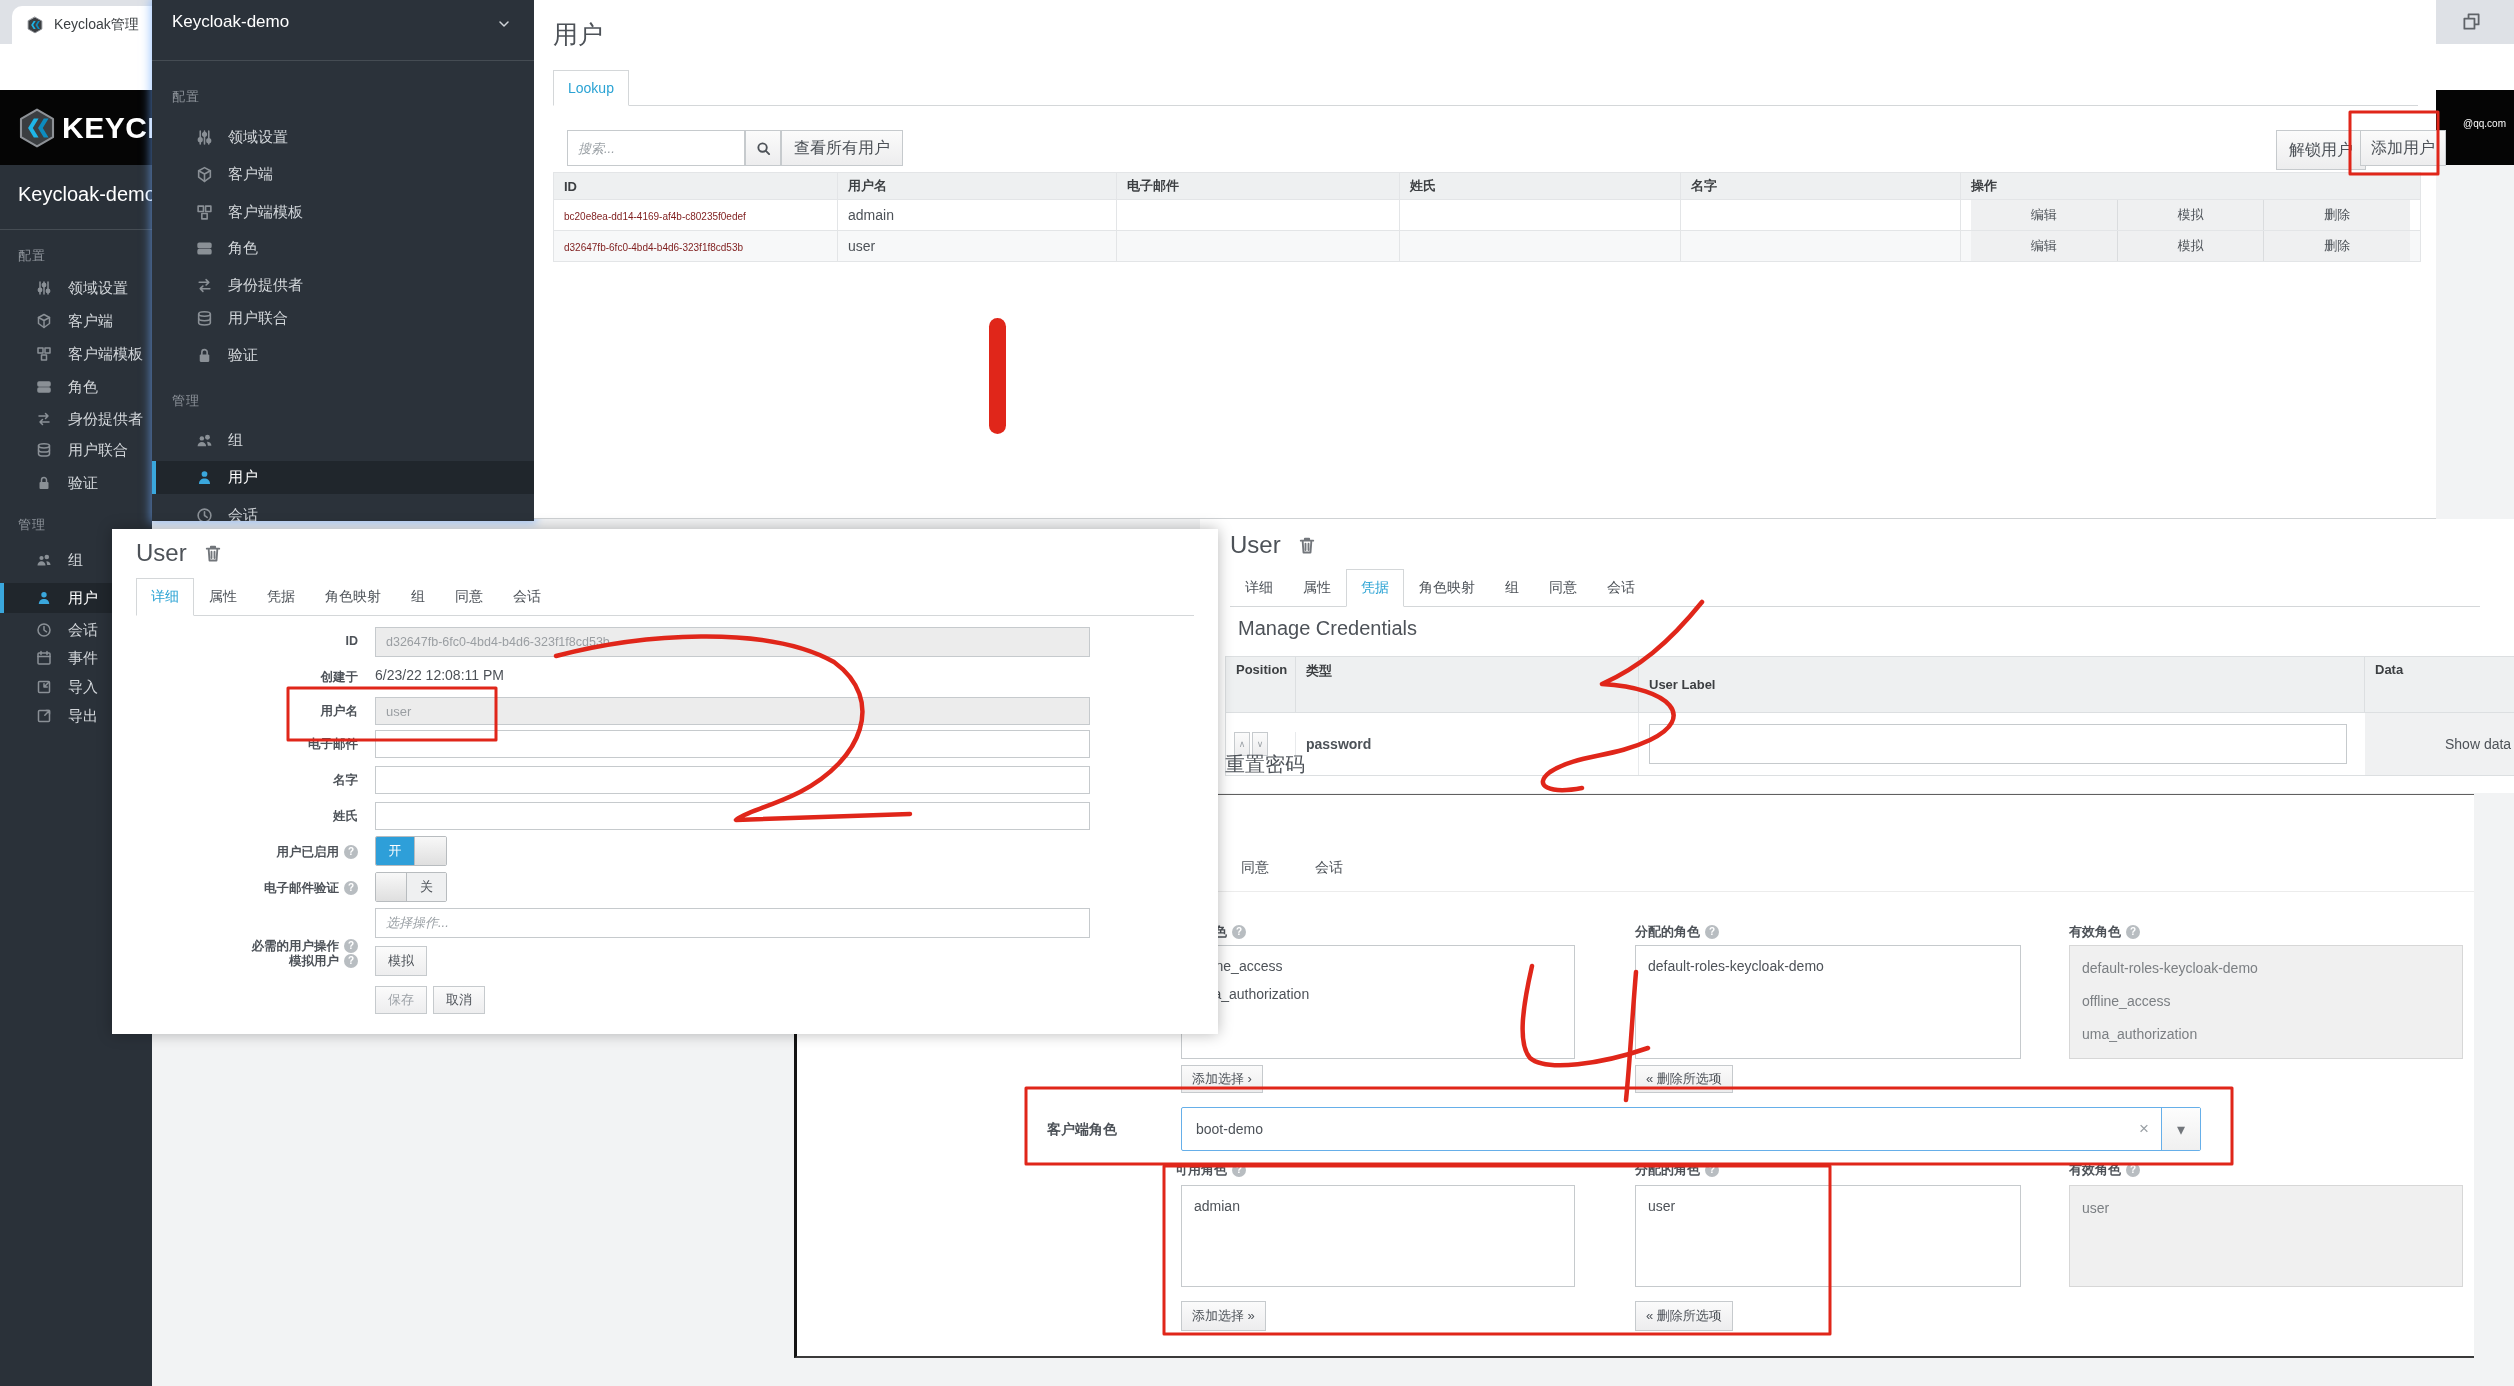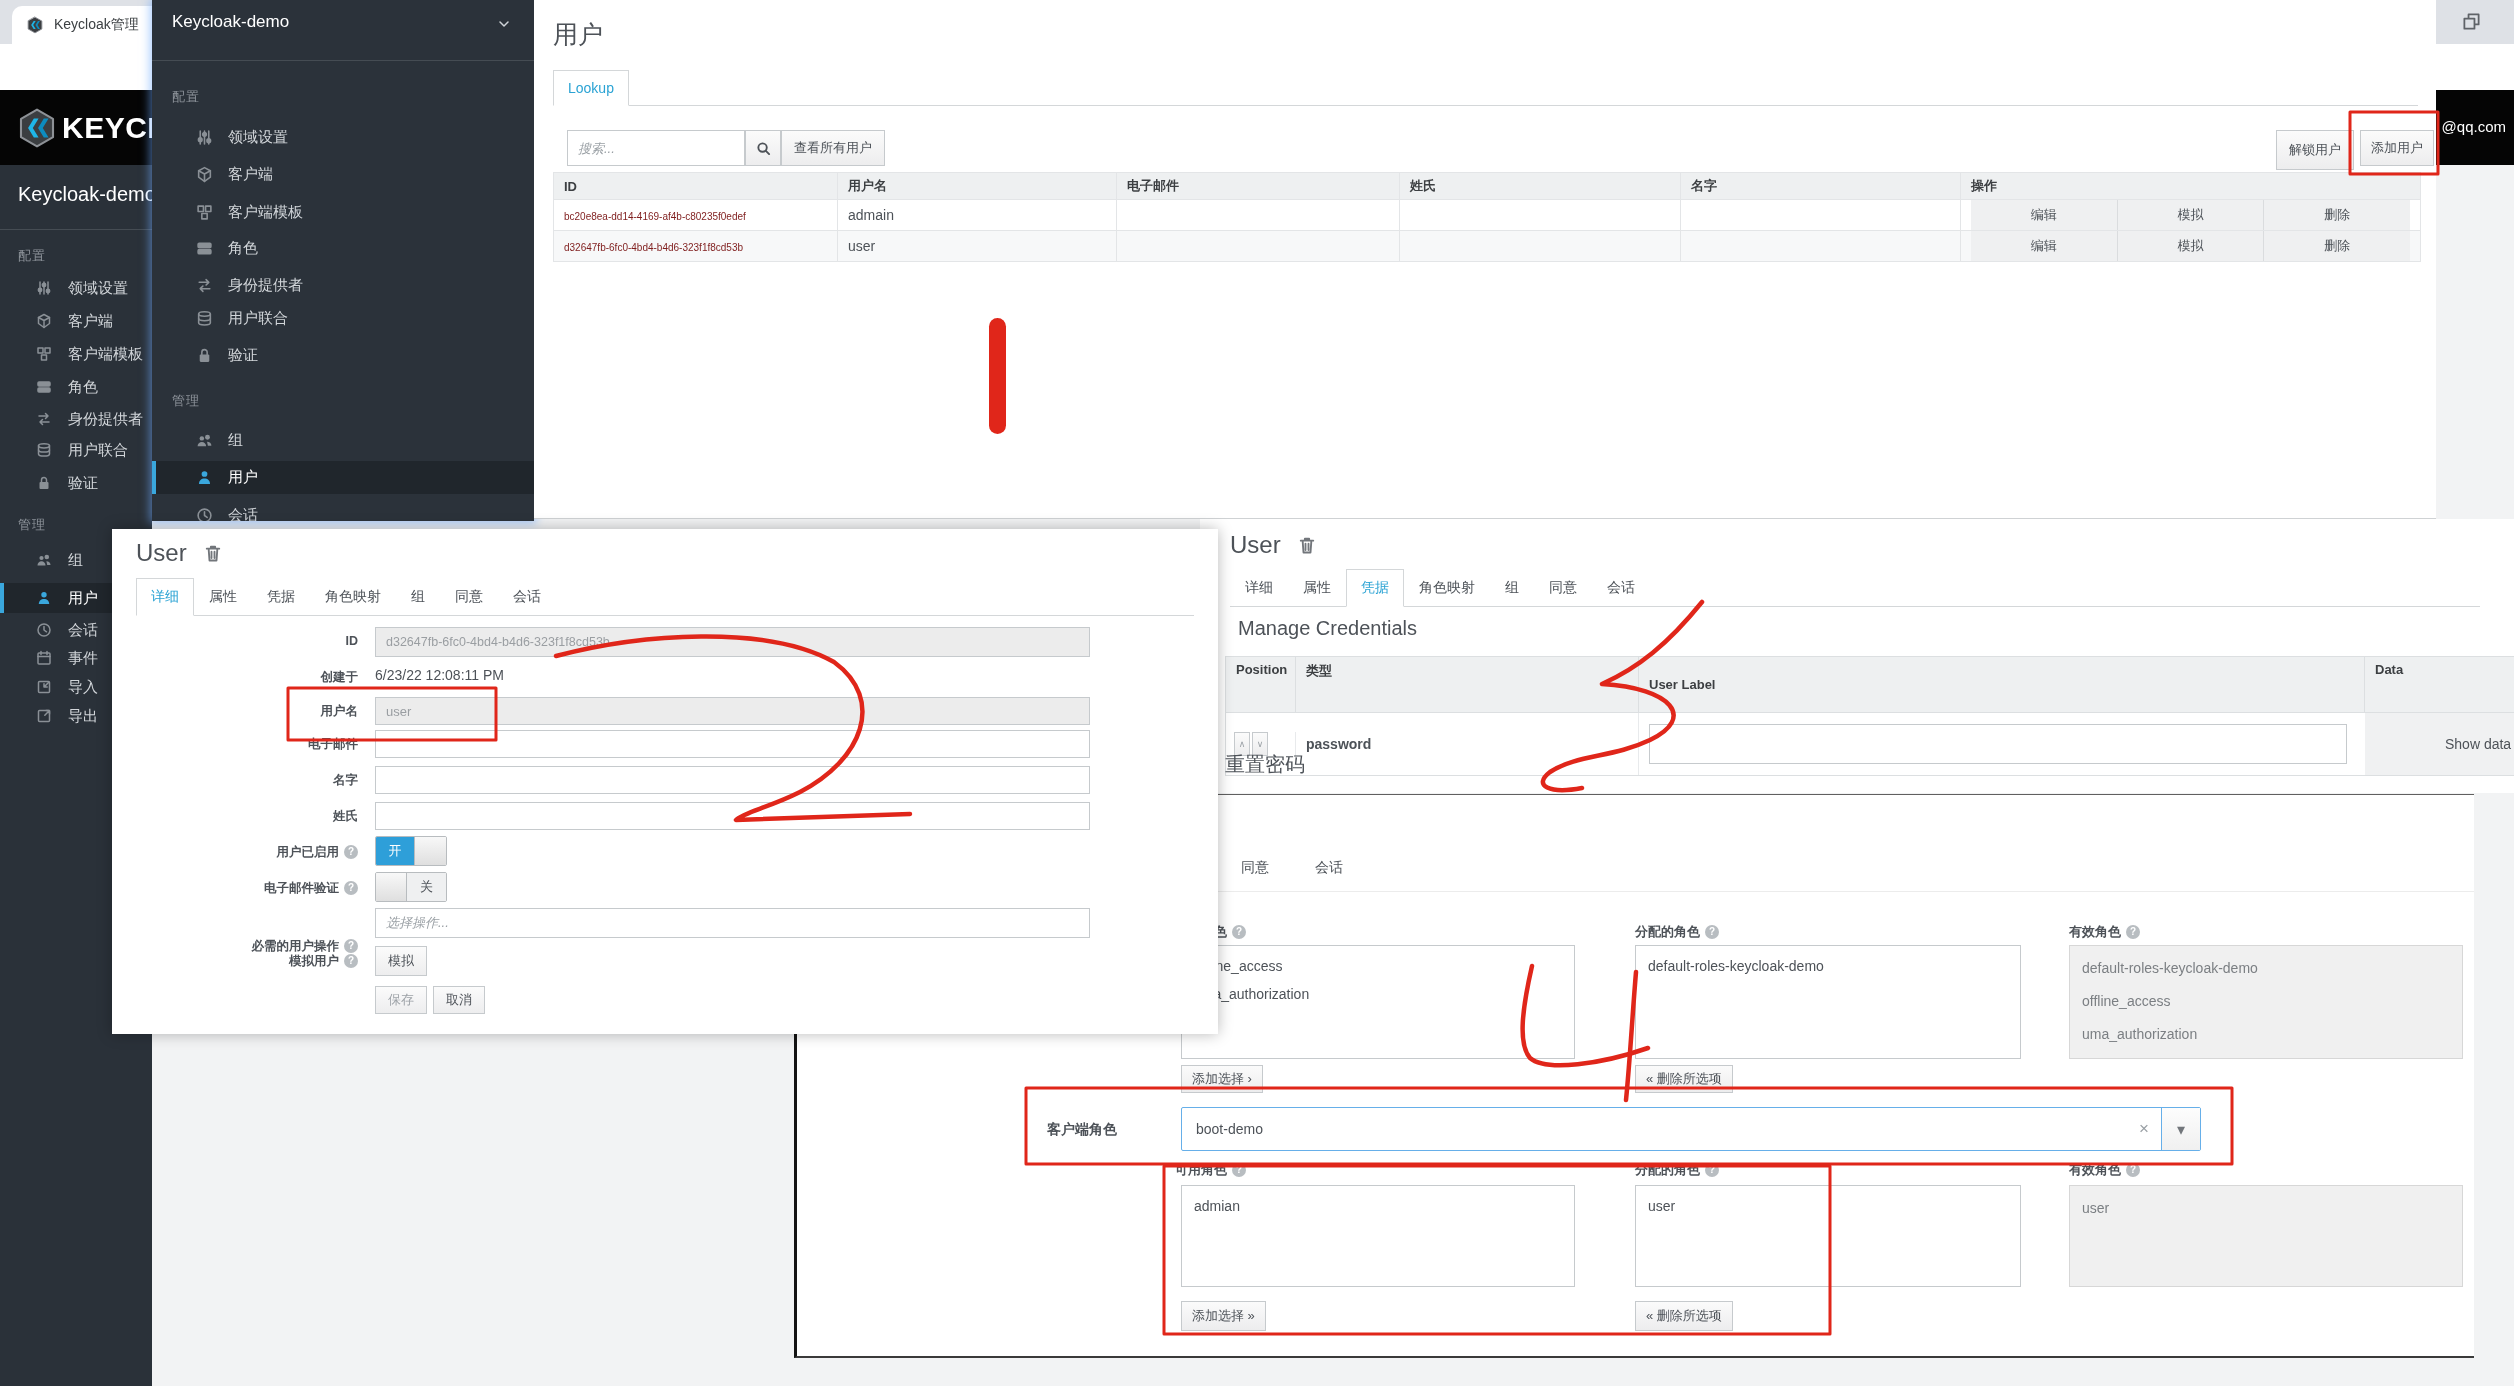--- a/index.html
+++ b/index.html
@@ -19,21 +19,21 @@
   .sidebar{left:0;top:165px;width:152px;height:1221px;background:#2a3139;overflow:hidden}
   .mlabel{position:absolute;font-size:13px;color:#8d939a;letter-spacing:1px}
   .mitem{position:absolute;left:0;width:100%;height:30px;display:flex;align-items:center;color:#d2d6da;font-size:15px;white-space:nowrap}
   .mitem .icon{color:#8a9096}
   .mitem.active{background:#20262c;border-left:4px solid #3aa7dd;color:#fff}
   .mitem.active .icon{color:#3aa7dd}
   .menupanel{left:152px;top:0;width:382px;height:521px;background:#2b323a;overflow:hidden;
              box-shadow:0 0 9px 2px rgba(110,170,255,.6);z-index:10}
   
   .btn{display:inline-flex;align-items:center;justify-content:center;box-sizing:border-box;
-       border:1px solid #c6cacd;background:linear-gradient(#fbfbfb,#ededee);color:#4d5258;font-size:13px;white-space:nowrap}
+       border:1px solid #c6cacd;background:linear-gradient(#fbfbfb,#ededee);color:#4d5258;font-size:16px;white-space:nowrap}
   .inp{box-sizing:border-box;border:1px solid #c6cacd;background:#fff;font-size:13px;color:#4d5258;padding:0 10px;
        font-family:"Liberation Sans","DejaVu Sans",sans-serif}
   .inp[disabled],.inp.dis{background:#ececec;color:#9a9ea2}
   .inp::placeholder{font-style:italic;color:#9aa0a5}
   .tabs{position:absolute;display:flex;align-items:flex-end;border-bottom:1px solid #d4d7d9}
   .tab{padding:9px 14px;font-size:14px;color:#4d5258;border:1px solid transparent;margin-bottom:-1px}
   .tab.active{background:#fff;border:1px solid #d4d7d9;border-bottom-color:#fff;color:#2ba3d4}
   .h1{font-size:25px;color:#4d5258}
   .h2{font-size:20px;color:#4d5258}
   .badge{display:inline-block;width:14px;height:14px;border-radius:50%;background:#b8bdc1;color:#fff;
@@ -100,21 +100,21 @@
 
 <div class="abs kchead">
   <div class="abs" style="left:16px;top:14px;width:136px;height:48px;overflow:hidden;display:flex;align-items:center">
     <span class="icon" style="width:42px;height:42px"><svg viewBox="0 0 16 16" fill="none" stroke="currentColor" stroke-width="1.5" stroke-linecap="round" stroke-linejoin="round">
           <polygon points="8,1 14.1,4.5 14.1,11.5 8,15 1.9,11.5 1.9,4.5" fill="#3b3e41" stroke="#8d9196" stroke-width="0.8"></polygon>
           <path d="M4.6 8 6.8 4.4h1.8L6.4 8l2.2 3.6H6.8Z" fill="#1fb6e8" stroke="none"></path>
           <path d="M8.4 8l2.2-3.6h1.8L10.2 8l2.2 3.6h-1.8Z" fill="#0d8cbf" stroke="none"></path>
         </svg></span>
     <span style="color:#fff;font-size:30px;font-weight:bold;letter-spacing:.5px;margin-left:4px;white-space:nowrap">KEYCLOAK</span>
   </div>
-  <div class="abs" style="right:8px;top:28px;color:#fff;font-size:15px">@qq.com</div>
+  <div class="abs" style="right:8px;top:28px;color:#fff;font-size:10px">@qq.com</div>
 </div>
 
 <div class="abs sidebar">
   <div class="abs" style="left:18px;top:18px;width:200px;color:#fff;font-size:20px;white-space:nowrap">Keycloak-demo</div>
   <div class="abs" style="left:0;top:64px;width:152px;border-top:1px solid #454c53"></div>
   <div class="mlabel" style="left:18px;top:82px">配置</div>
   <div class="mitem" style="top:108px">
       <span class="icon" style="margin-left:36px"><svg viewBox="0 0 16 16" fill="none" stroke="currentColor" stroke-width="1.5" stroke-linecap="round" stroke-linejoin="round">
           <path d="M4 2v12M8 2v12M12 2v12"></path>
           <circle cx="4" cy="10" r="1.7" fill="currentColor"></circle>

